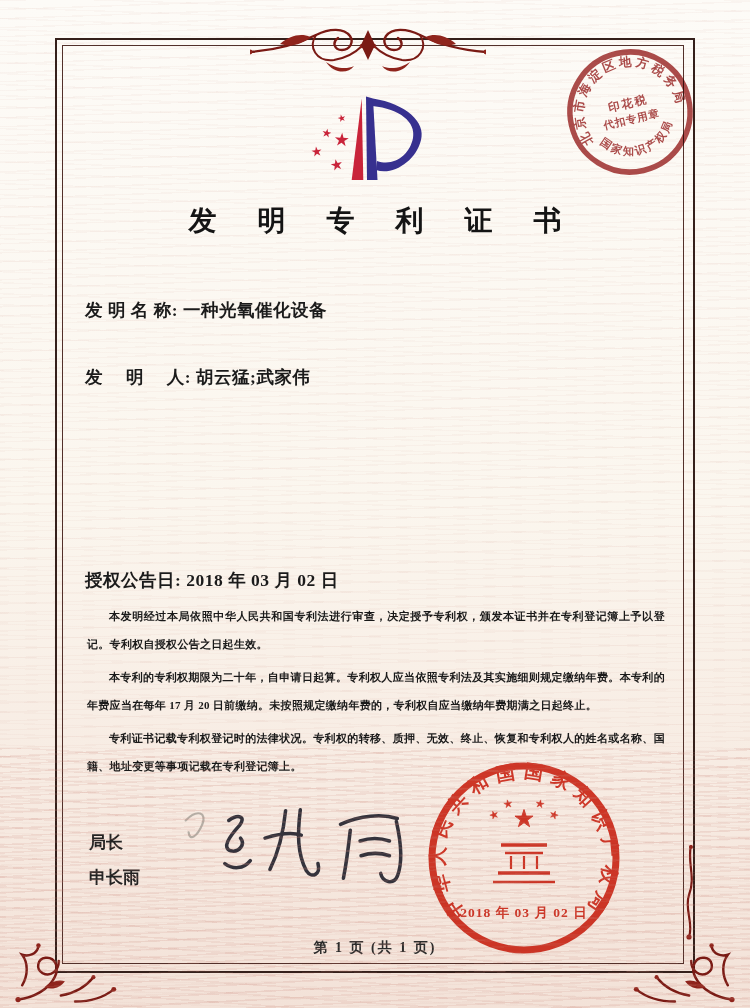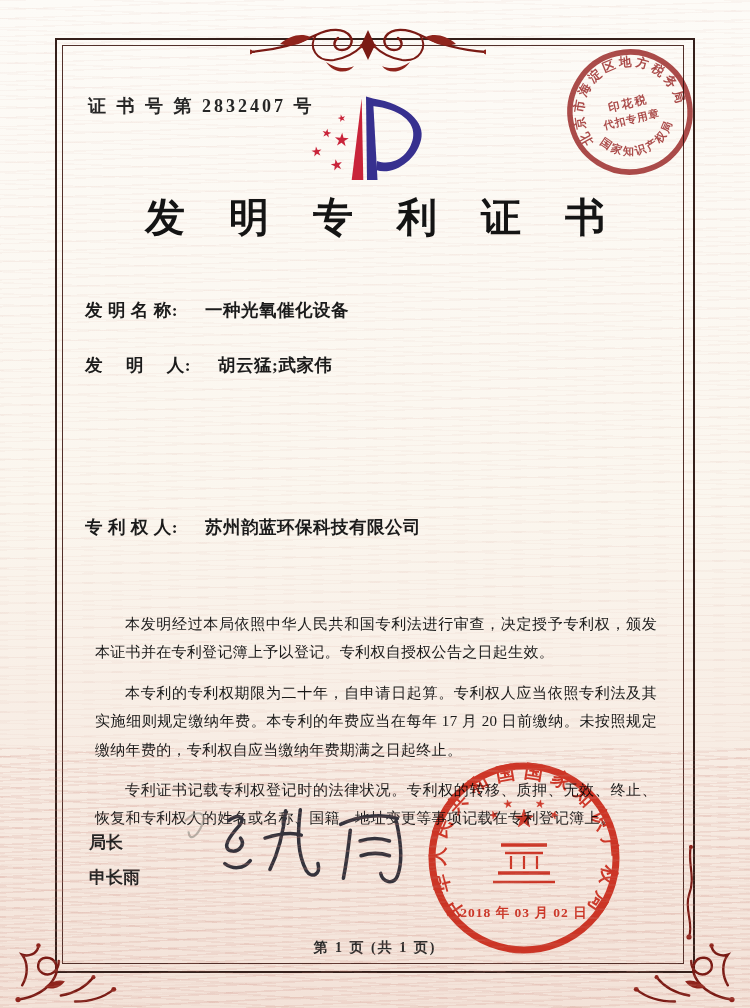--- a/index.html
+++ b/index.html
@@ -18,27 +18,27 @@
     background:
       repeating-linear-gradient(177deg, rgba(201,130,118,.14) 0 1.6px, transparent 1.6px 8px),
       repeating-linear-gradient(184deg, rgba(201,130,118,.12) 0 1.6px, transparent 1.6px 10px);
   }
   .border-outer{position:absolute; left:55px; top:38px; width:636px; height:931px;
     border:2.5px solid #35201b;}
   .border-inner{position:absolute; left:62px; top:45px; width:620px; height:917px;
     border:1px solid #53302a;}
   .cert-number{position:absolute; left:88px; top:94px; font-size:18px; font-weight:600;
     letter-spacing:3px; color:#262626;}
-  .title{position:absolute; left:0; top:190px; width:750px; text-align:center;
-    font-size:40px; font-weight:700; letter-spacing:17px; text-indent:17px; color:#141414;}
+  .title{position:absolute; left:0; top:202px; width:750px; text-align:center;
+    font-size:28px; font-weight:700; letter-spacing:17px; text-indent:17px; color:#141414;}
   .field{position:absolute; left:85px; font-size:17.5px; font-weight:700; color:#1b1b1b;
     letter-spacing:.5px; white-space:nowrap;}
-  .field .val{margin-left:27px;}
+  .field .val{margin-left:5px;}
   .paras{position:absolute; left:83px; top:598px; width:586px; color:#191919;}
-  .paras p{margin:12px; text-indent:2em; font-size:15px; font-weight:400; line-height:28.4px;
+  .paras p{margin:4px; text-indent:2em; font-size:11px; font-weight:700; line-height:28.4px;
     text-align:justify; letter-spacing:.3px;}
   .signer-title{position:absolute; left:89px; top:831px; font-size:17px; font-weight:700; color:#222;}
   .signer-name{position:absolute; left:89px; top:866px; font-size:17px; font-weight:700; color:#222;}
   .footer-page{position:absolute; left:0; top:939px; width:750px; text-align:center;
     font-size:14px; font-weight:600; color:#2b2b2b; letter-spacing:2px;}
   .svg-abs{position:absolute;}
   .seal-office{mix-blend-mode:multiply; opacity:.92;}
   .seal-tax{transform:rotate(-13deg); mix-blend-mode:multiply; opacity:.88;}
   .seal-font{font-family:"Liberation Serif","DejaVu Serif",serif;}
 </style>
@@ -99,46 +99,45 @@
       </g>
     </g>
   </svg>
 
   <svg class="svg-abs" style="left:678px; top:845px;" width="26" height="95" viewBox="0 0 26 95">
     <path d="M13,0 C9,18 18,32 11,50 C6,64 16,78 11,92" stroke="#7a1a14" fill="none" stroke-width="2.2" stroke-linecap="round"></path>
     <circle cx="11" cy="92" r="2.6" fill="#8f241c"></circle>
     <circle cx="13" cy="2" r="2" fill="#8f241c"></circle>
   </svg>
 
-  <div class="cert-number">证 书 号 第 2832407 号</div>
 
   <svg class="svg-abs" style="left:280px; top:80px;" width="180" height="120" viewBox="0 0 180 120">
     <defs>
       <path id="star" d="M0,-10 L2.25,-3.09 L9.51,-3.09 L3.63,1.18 L5.88,8.09 L0,3.82 L-5.88,8.09 L-3.63,1.18 L-9.51,-3.09 L-2.25,-3.09 Z"></path>
     </defs>
     <polygon points="71.7,100 81.7,18.3 83.3,100" fill="#c9243a"></polygon>
     <polygon points="87,100 86,16.5 93,18.5 97.5,100" fill="#37308f"></polygon>
     <path d="M93,18.5 C126,24 146,42 141,60 C136,81 113,96 96,90 L97,81 C115,87 130,74 133,58 C136,42 120,29 92.5,26 Z" fill="#37308f"></path>
     <use href="#star" fill="#c9243a" transform="translate(61.7,38.3) scale(0.40) rotate(-14)"></use>
     <use href="#star" fill="#c9243a" transform="translate(46.7,53.3) scale(0.47) rotate(10)"></use>
     <use href="#star" fill="#c9243a" transform="translate(36.7,71.7) scale(0.53) rotate(-8)"></use>
     <use href="#star" fill="#c9243a" transform="translate(61.7,60)   scale(0.73) rotate(4)"></use>
     <use href="#star" fill="#c9243a" transform="translate(56.7,85)   scale(0.60) rotate(-12)"></use>
   </svg>
 
   <div class="title">发 明 专 利 证 书</div>
 
   <div class="field" style="top:298px;">
     <span class="lbl">发 明 名 称:</span><span class="val">一种光氧催化设备</span>
   </div>
-  <div class="field" style="top:353px;">
+  <div class="field" style="top:365px;">
     <span class="lbl">发　 明　 人:</span><span class="val">胡云猛;武家伟</span>
   </div>
-  <div class="field" style="top:515px;">
-    <span class="lbl">专 利 权 人:</span><span class="val">苏州韵蓝环保科技有限公司</span>
+  <div class="field" style="top:568px;">
+    <span class="lbl">授权公告日:</span><span class="val">2018 年 03 月 02 日</span>
   </div>
 
   <div class="paras">
     <p>本发明经过本局依照中华人民共和国专利法进行审查，决定授予专利权，颁发本证书并在专利登记簿上予以登记。专利权自授权公告之日起生效。</p>
     <p>本专利的专利权期限为二十年，自申请日起算。专利权人应当依照专利法及其实施细则规定缴纳年费。本专利的年费应当在每年 17 月 20 日前缴纳。未按照规定缴纳年费的，专利权自应当缴纳年费期满之日起终止。</p>
     <p>专利证书记载专利权登记时的法律状况。专利权的转移、质押、无效、终止、恢复和专利权人的姓名或名称、国籍、地址变更等事项记载在专利登记簿上。</p>
   </div>
 
   <div class="signer-title">局长</div>
   <div class="signer-name">申长雨</div>

